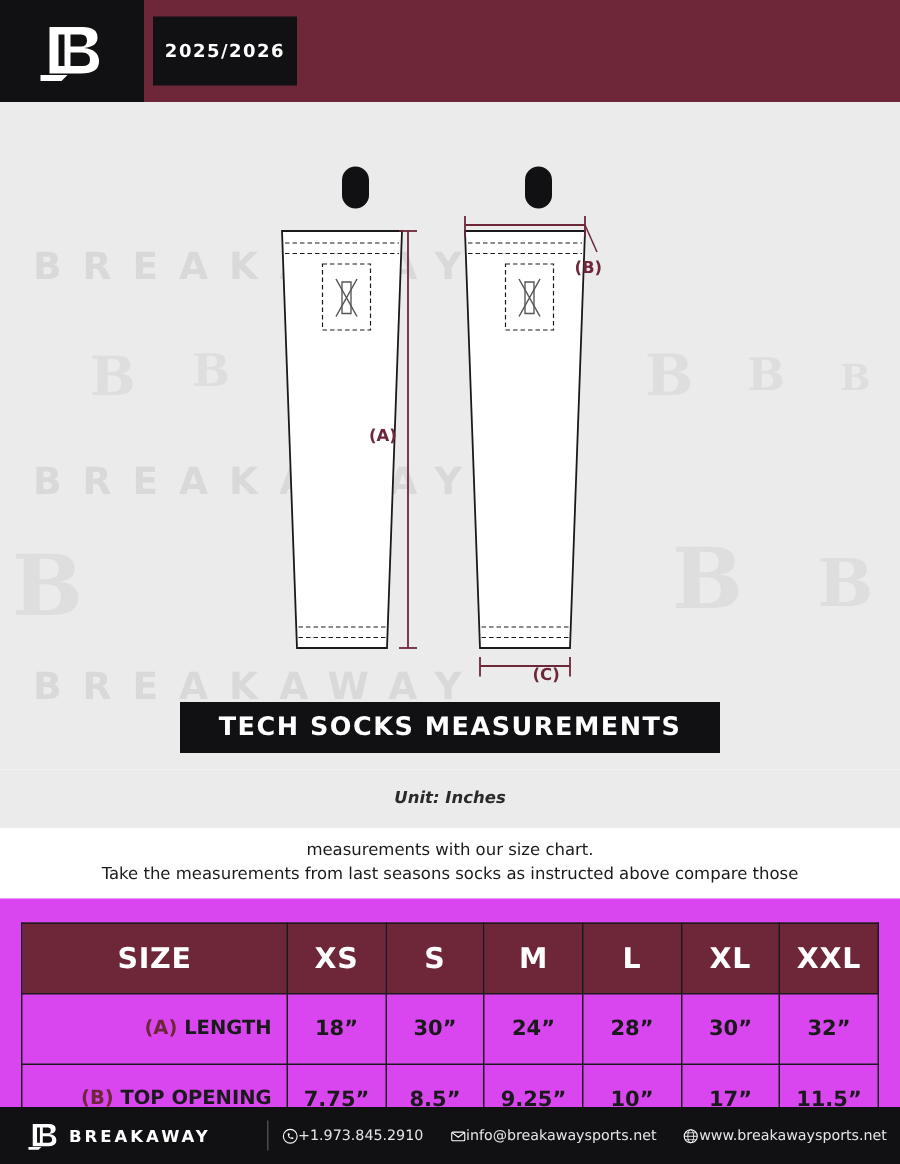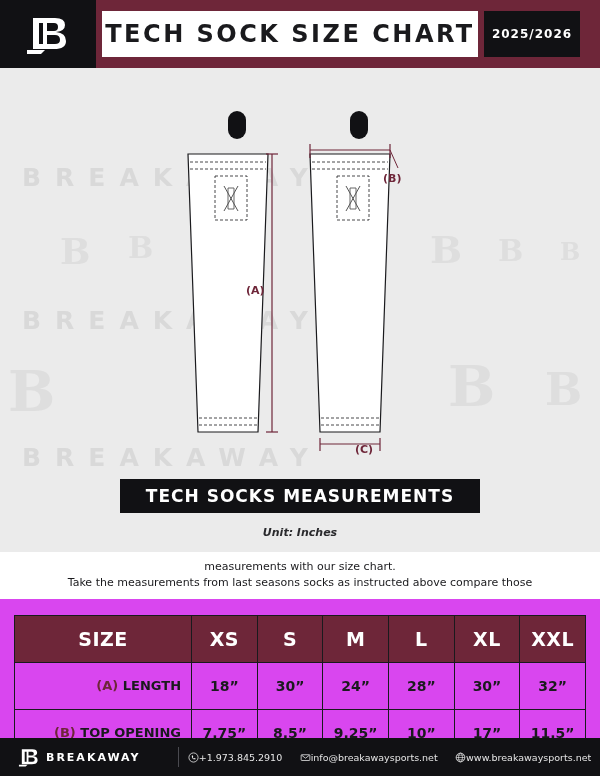--- a/index.html
+++ b/index.html
@@ -112,21 +112,21 @@
     font-weight: bold;
     color: #6e2639;
   }
 
   
   .measure-banner-wrap {
     position: relative;
     height: 45px;
     background: #ebebeb;
     display: flex;
-    align-items: flex-end;
+    align-items: flex-start;
     justify-content: center;
   }
   .measure-banner {
     background: #111114;
     color: #ffffff;
     font-family: "DejaVu Sans", sans-serif;
     font-weight: bold;
     font-size: 17px;
     letter-spacing: 1px;
     padding: 7px 26px;
@@ -249,23 +249,20 @@
 
 <div class="header">
   <div class="header-logo-box">
     <svg width="46" height="40" viewBox="0 0 46 40">
       <path d="M8 4 L30 4 Q40 4 40 11 Q40 17 31 18 Q41 19 41 27 Q41 35 29 35 L8 35 Z" fill="#ffffff"></path>
       <path d="M14 9 L14 30 L18 30 L18 9 Z" fill="#111114"></path>
       <path d="M22 9 L29 9 Q33 9 33 13 Q33 17 29 17 L22 17 Z" fill="#111114"></path>
       <path d="M22 21 L30 21 Q35 21 35 26 Q35 30 30 30 L22 30 Z" fill="#111114"></path>
       <path d="M2 36 L20 36 L16 40 L2 40 Z" fill="#ffffff"></path>
     </svg>
-  </div>
-  <div class="header-title-box">
-    <span class="header-title">TECH SOCK SIZE CHART</span>
   </div>
   <div class="header-year-box">
     <span class="header-year">2025/2026</span>
   </div>
 </div>
 
 <div class="diagram">
 
   <div class="watermark-layer">
     <div class="wm-text" style="left:22px; top:95px;">BREAKAWAY</div>

